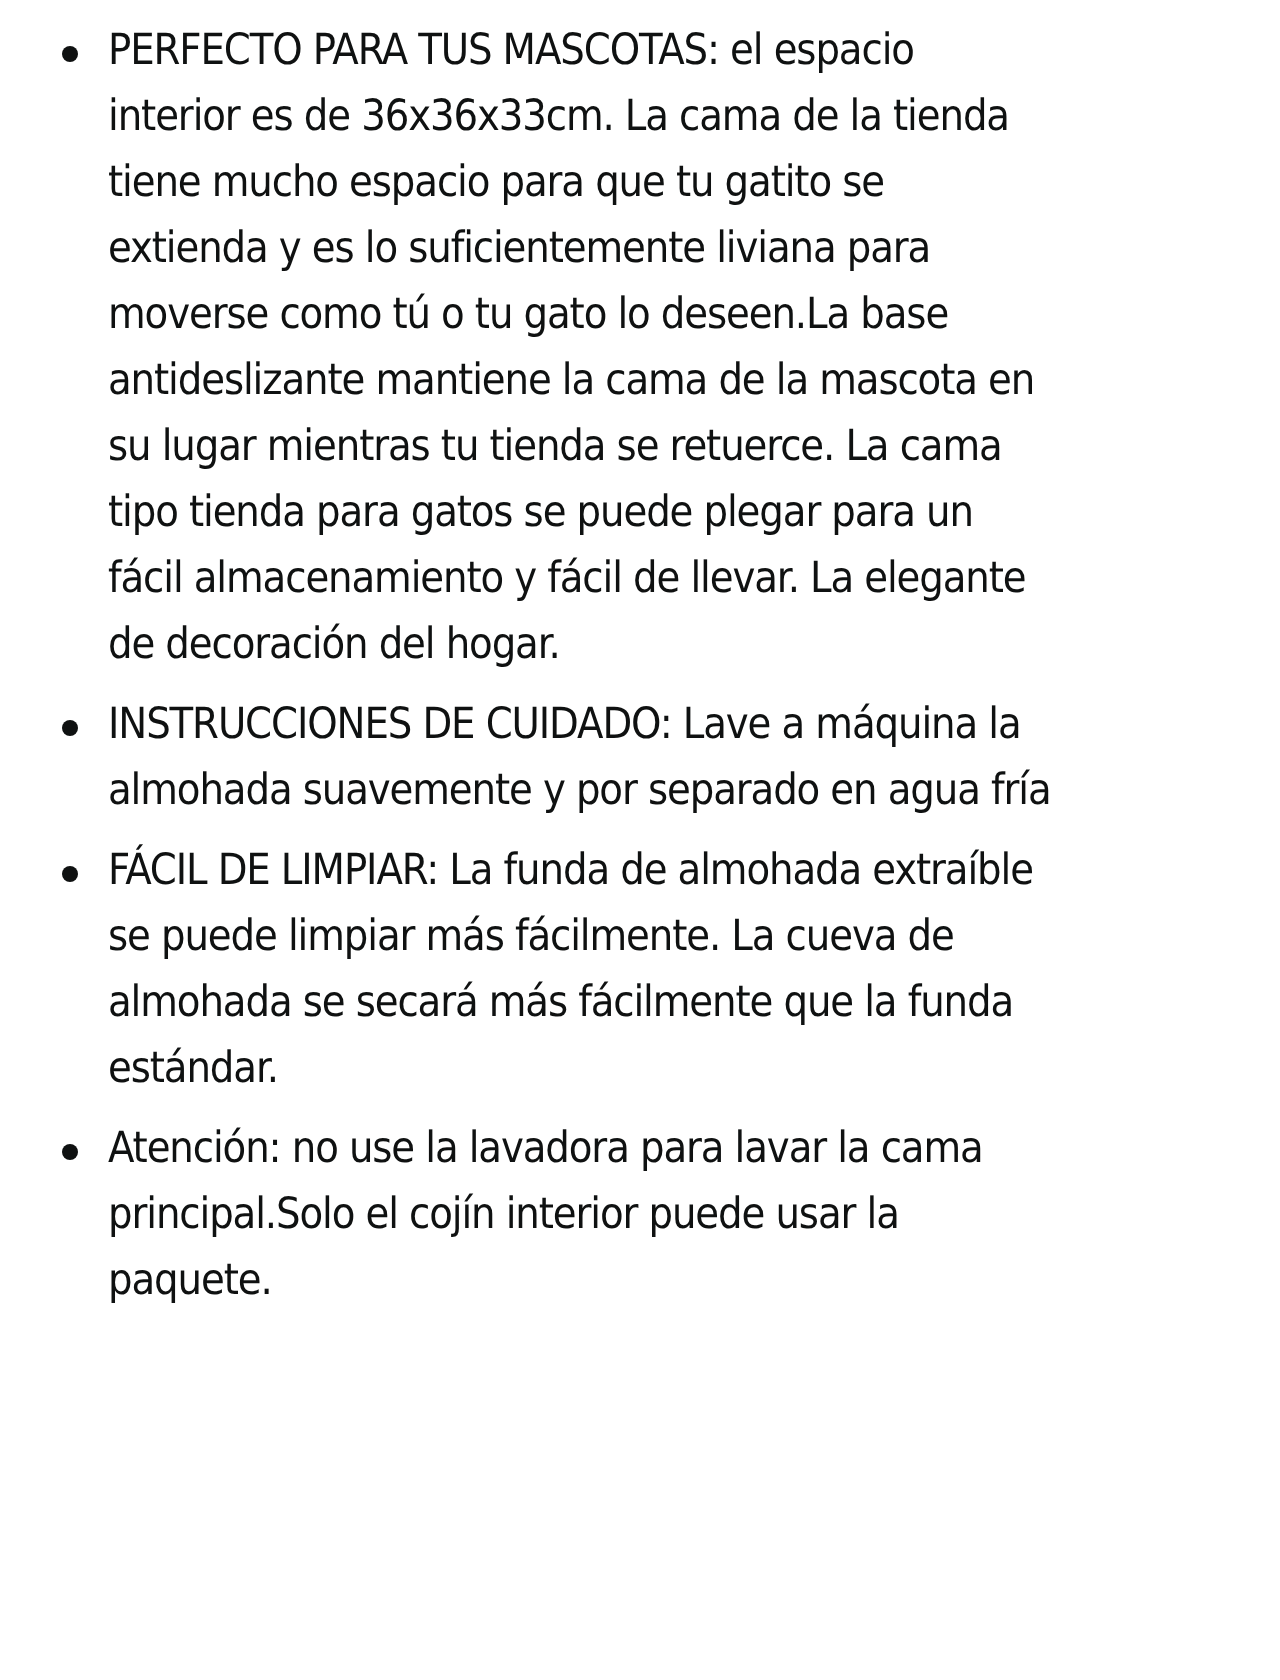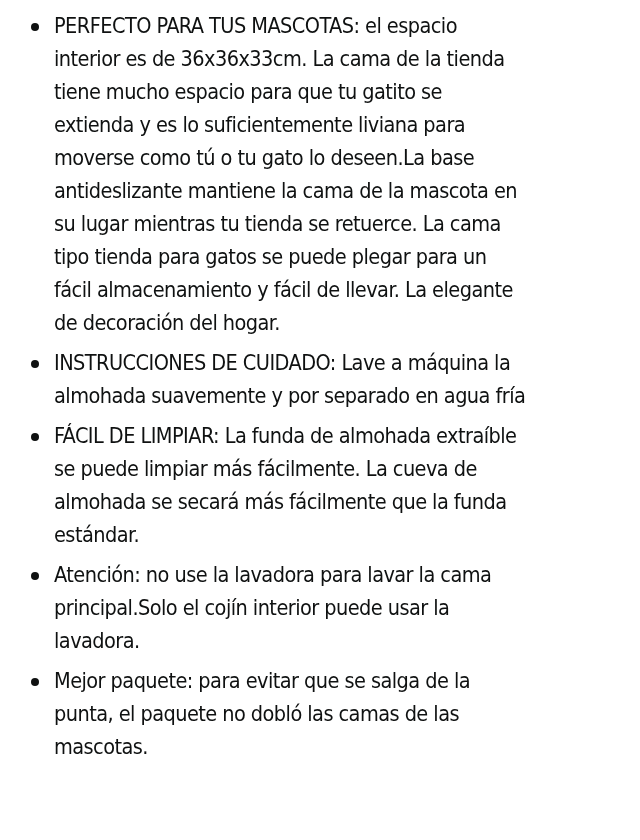--- a/index.html
+++ b/index.html
@@ -44,21 +44,15 @@
     <span class="bullet"></span>
     <span class="line">FÁCIL DE LIMPIAR: La funda de almohada extraíble</span>
     <span class="line">se puede limpiar más fácilmente. La cueva de</span>
     <span class="line">almohada se secará más fácilmente que la funda</span>
     <span class="line">estándar.</span>
   </li>
   <li class="item">
     <span class="bullet"></span>
     <span class="line">Atención: no use la lavadora para lavar la cama</span>
     <span class="line">principal.Solo el cojín interior puede usar la</span>
-    <span class="line">lavadora.</span>
-  </li>
-  <li class="item">
-    <span class="bullet"></span>
-    <span class="line">Mejor paquete: para evitar que se salga de la</span>
-    <span class="line">punta, el paquete no dobló las camas de las</span>
-    <span class="line">mascotas.</span>
+    <span class="line">paquete.</span>
   </li>
 </ul>
 
 </body></html>

